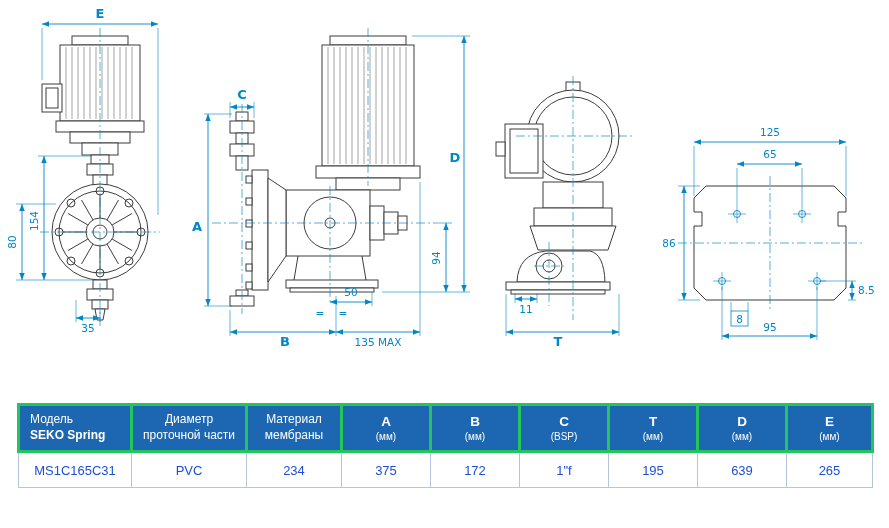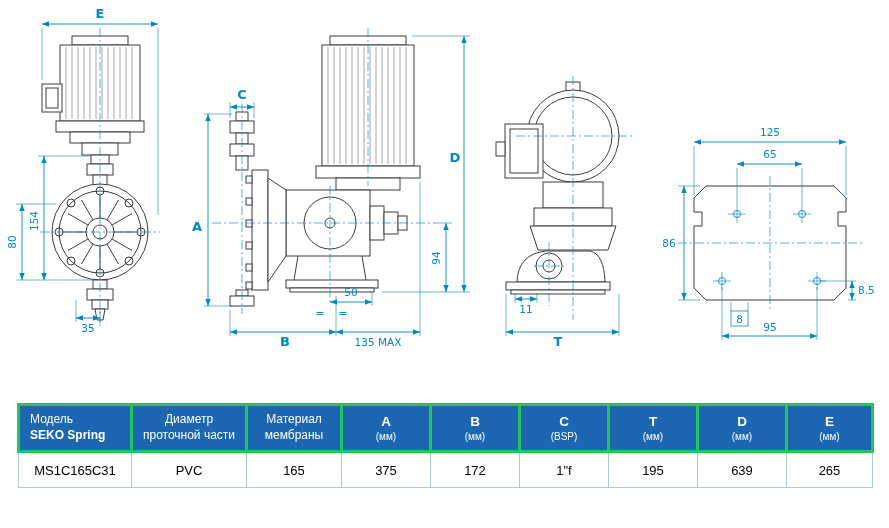--- a/index.html
+++ b/index.html
@@ -20,21 +20,21 @@
   table{border-collapse:collapse;table-layout:fixed;width:854px;border:1px solid #8fb1d5;}
   th{background:#1d66b1;color:#fff;border:3px solid #22c55e;padding:3px 6px;
      vertical-align:middle;height:38px;font-weight:normal;}
   th span{display:block;line-height:1.3;}
   .h1{font-size:12px;}
   .h2{font-size:12px;}
   .hb{font-weight:bold;font-size:12px;}
   .hletter{font-weight:bold;font-size:13.5px;}
   .hunit{font-size:10px;}
   .th-left{text-align:left;padding-left:10px;}
-  td{border:1px solid #b5c6da;background:#fff;color:#000000;text-align:center;
+  td{border:1px solid #b5c6da;background:#fff;color:#1d4ed8;text-align:center;
      font-size:13px;height:32px;}
 </style>
 </head>
 <body>
 
 <svg width="889" height="398" viewBox="0 0 889 398">
   <defs>
     <marker id="ar" viewBox="0 0 10 10" refX="9" refY="5" markerWidth="9" markerHeight="9" orient="auto-start-reverse">
       <path d="M0,1.5 L9,5 L0,8.5 Z" fill="#0087c5"></path>
     </marker>
@@ -361,21 +361,21 @@
         <th>
           <span class="hletter">E</span>
           <span class="hunit">(мм)</span>
         </th>
       </tr>
     </thead>
     <tbody>
       <tr>
         <td>MS1C165C31</td>
         <td>PVC</td>
-        <td>165</td>
+        <td>234</td>
         <td>375</td>
         <td>172</td>
         <td>1"f</td>
         <td>195</td>
         <td>639</td>
         <td>265</td>
       </tr>
     </tbody>
   </table>
 </div>

